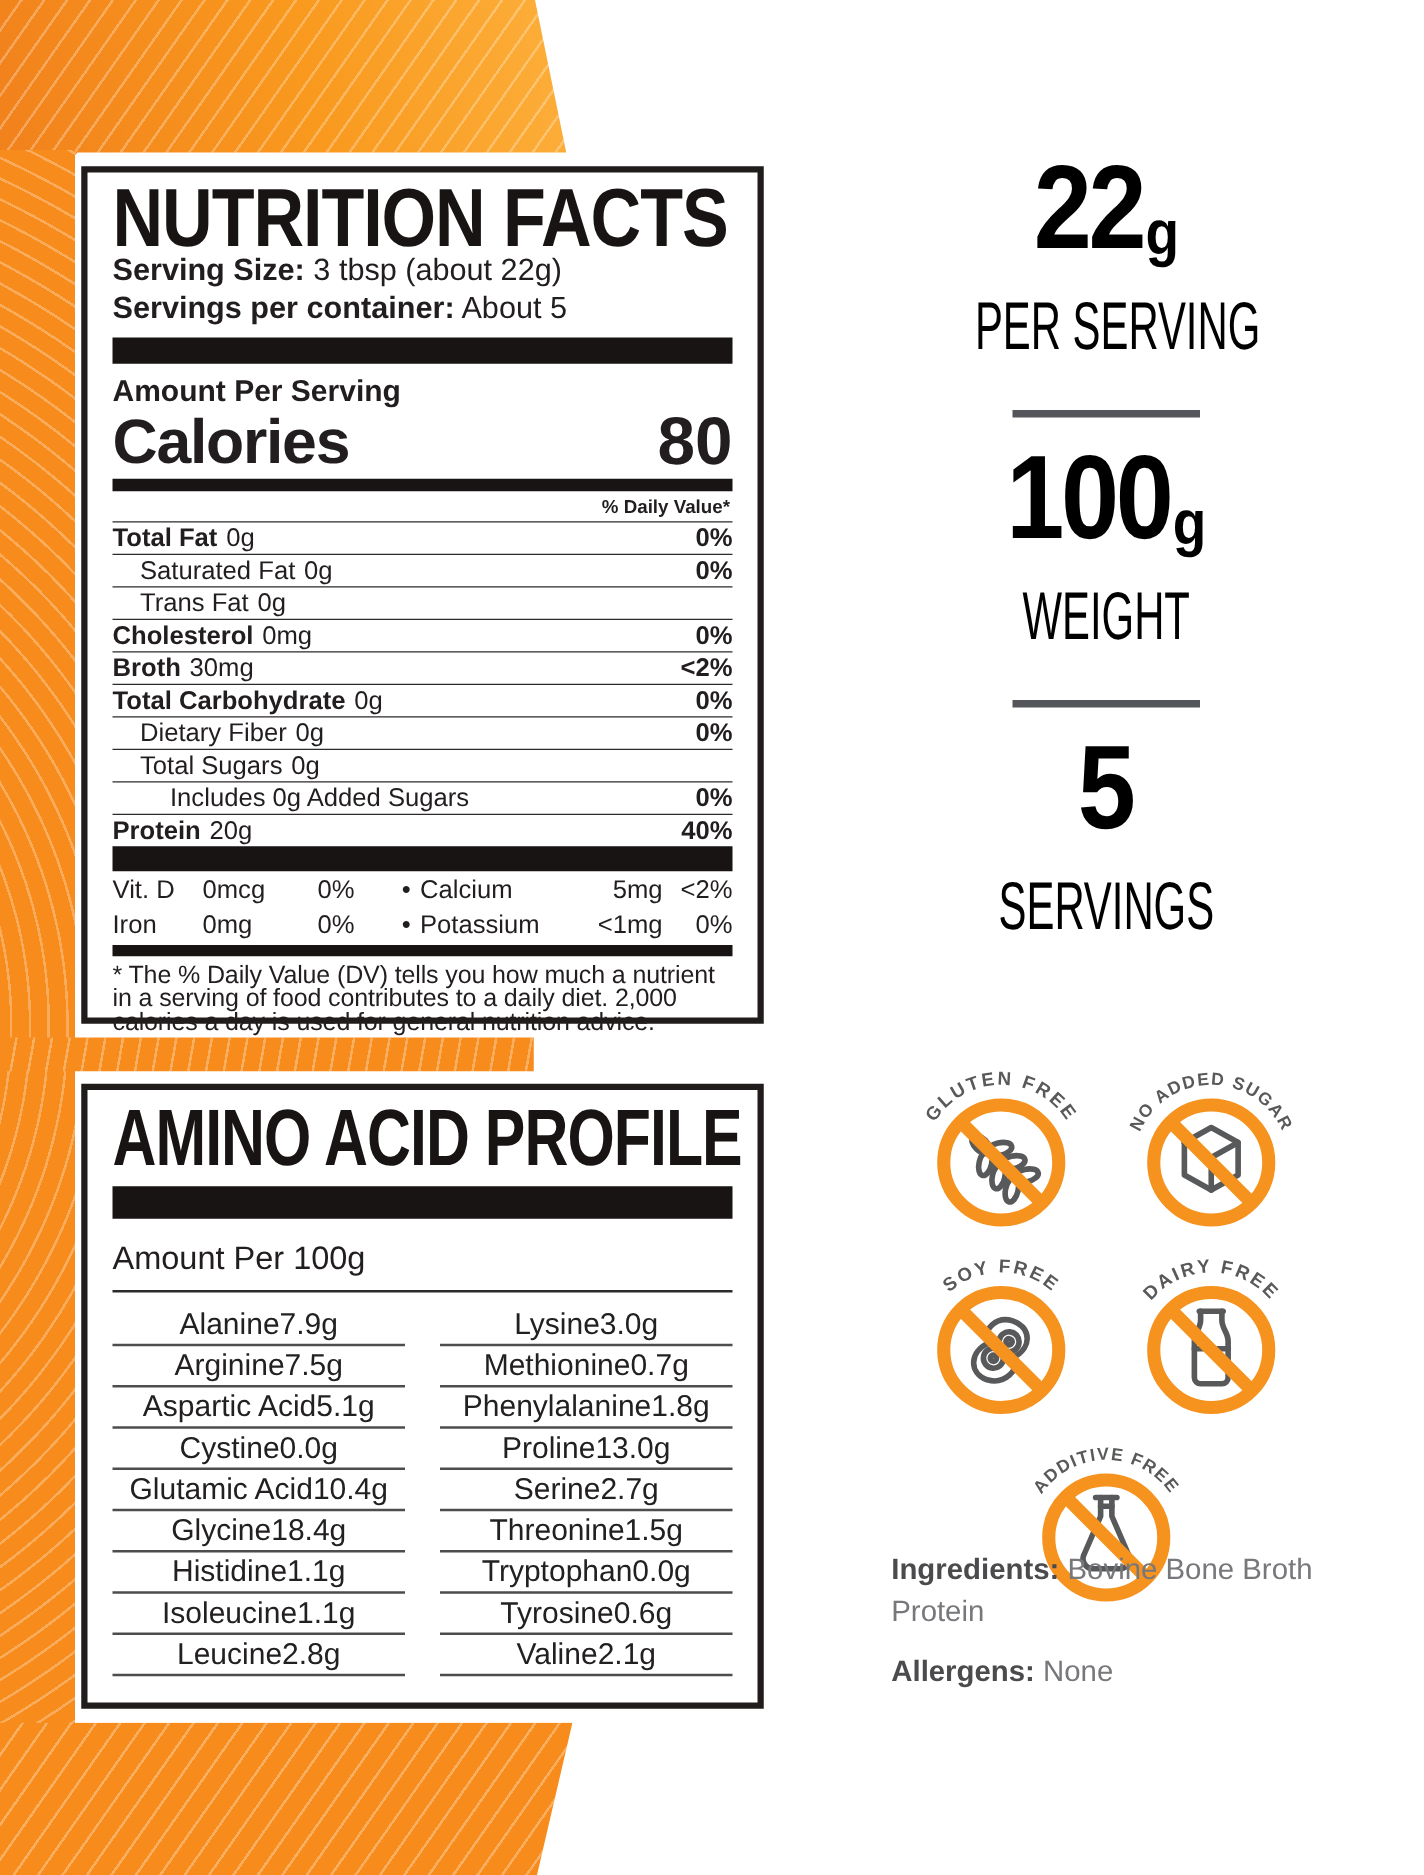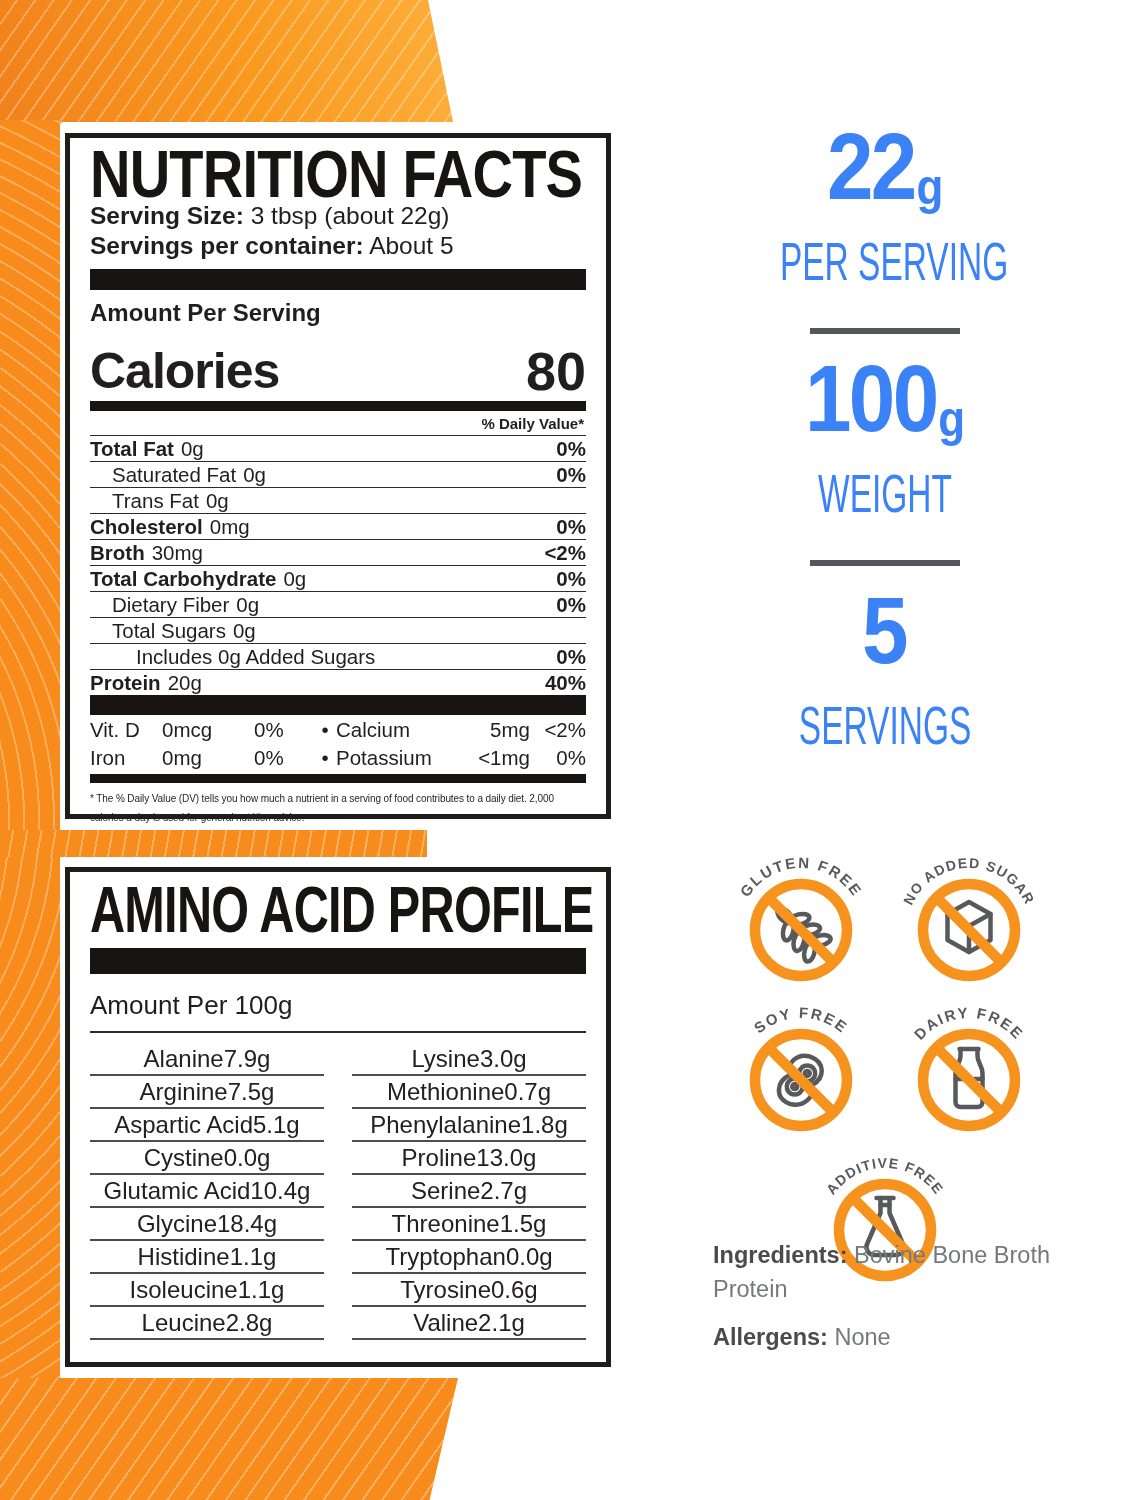--- a/index.html
+++ b/index.html
@@ -36,41 +36,41 @@
   .b{font-weight:bold;}
   .bar{background:#181414;}
   .bar-lg{height:21px;margin-top:8px;}
   .bar-md{height:20px;}
   .bar-sm{height:10px;margin-top:5px;}
   .bar-xs{height:9px;margin-top:2px;}
   .aa-bar{height:26px;margin-top:12px;}
   .nf-line{font-size:24.5px;line-height:30px;}
   .aps{font-size:24px;margin-top:9px;}
   .cal-row{display:flex;align-items:flex-end;justify-content:space-between;line-height:50px;}
-  .cal-label{font-size:50px;font-weight:bold;letter-spacing:-1px;margin-top:19px;}
+  .cal-label{font-size:50px;font-weight:bold;letter-spacing:-1px;}
   .cal-num{font-size:54px;font-weight:bold;}
   .dv-head{text-align:right;font-size:15px;font-weight:bold;padding:4px 2px 3px;}
   .nf-row{display:flex;border-top:1.5px solid #2e2a28;font-size:20.5px;line-height:21px;padding:2px 0;}
   .nf-row .amt{margin-left:7px;}
   .nf-row .dv{margin-left:auto;font-weight:bold;}
   .i1{padding-left:22px;}
   .i2{padding-left:46px;}
   .micros{margin-top:1px;}
   .micro-row{display:grid;grid-template-columns:72px 92px 60px 1fr 122px 72px 56px;
     font-size:20.5px;line-height:22px;padding:3px 0;}
   .m-bullet{text-align:center;}
   .m-amt2,.m-dv2{text-align:right;}
-  .footnote{font-size:10px;line-height:19px;margin:6px 0 0;letter-spacing:-.1px;}
+  .footnote{font-size:20px;line-height:19px;margin:6px 0 0;letter-spacing:-.1px;}
   .aa-sub{font-size:26px;margin:16px 0 10px;}
   .aa-rule{height:2px;background:#2b2b2b;}
   .aa-grid{display:grid;grid-template-columns:1fr 1fr;column-gap:28px;margin-top:10px;}
   .aa-row{display:flex;justify-content:center;font-size:24px;line-height:25px;
     padding:3px 2px;border-bottom:2px solid #4d4d4f;color:#232020;}
   
-  .right-panel{position:absolute;left:710px;top:128px;width:350px;text-align:center;color:#3b82f6;}
+  .right-panel{position:absolute;left:710px;top:128px;width:350px;text-align:center;color:#000000;}
   .stat-num{line-height:76px;}
   .cond-num{display:inline-block;transform:scaleX(.88);transform-origin:50% 100%;
     font-size:95px;font-weight:bold;letter-spacing:-3px;white-space:nowrap;}
   .stat-unit{font-size:50px;font-weight:bold;position:relative;top:5px;letter-spacing:0;margin-left:2px;}
   .stat-label{margin-top:6px;line-height:46px;}
   .stat-label span{display:inline-block;transform:scaleX(.62);transform-origin:50% 50%;
     font-size:54px;white-space:nowrap;}
   .divider{width:150px;height:6px;background:#54565B;margin:30px auto 26px;}
   .badges{margin-top:76px;display:flex;flex-wrap:wrap;justify-content:center;}
   svg.badge{overflow:visible;display:block;}

